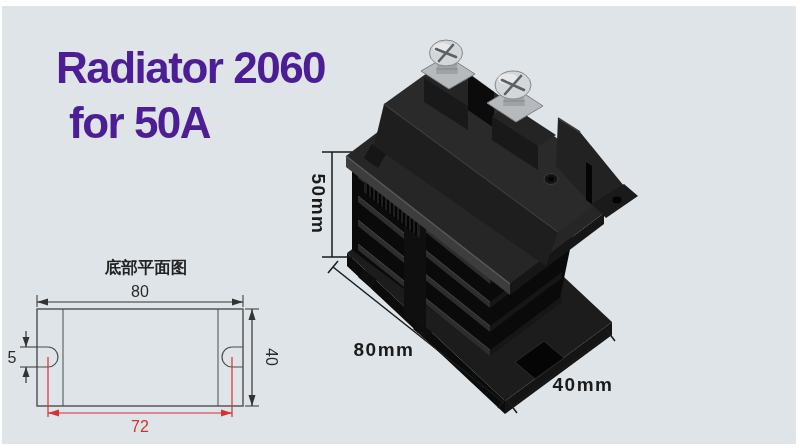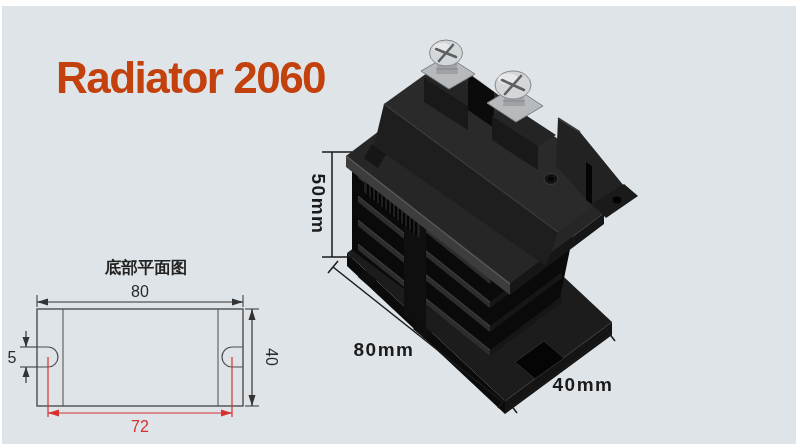--- a/index.html
+++ b/index.html
@@ -2,39 +2,40 @@
 <html><head>
 <meta charset="utf-8">
 <style>
   html,body{margin:0;padding:0;background:#ffffff;}
   .canvas{
     position:relative;width:800px;height:448px;background:#ffffff;overflow:hidden;
     font-family:"Liberation Sans",sans-serif;
   }
   .bg{position:absolute;left:2px;top:6px;right:4px;bottom:4px;background:#dee4e8;}
   .title{
-    position:absolute;left:56px;top:50px;
-    font-size:44px;font-weight:bold;color:#c2410c;line-height:55px;letter-spacing:-1.5px;
+    position:absolute;left:56px;top:40px;
+    font-size:44px;font-weight:bold;color:#4c1d95;line-height:55px;letter-spacing:-1.5px;
   }
   .title .l2{padding-left:13px;}
   svg{position:absolute;left:0;top:0;}
   .dimlabel{font-family:"Liberation Sans",sans-serif;font-size:19px;font-weight:bold;
             letter-spacing:1.5px;fill:#1a1a1a;}
   .planlabel{font-family:"Liberation Sans",sans-serif;font-size:16px;fill:#2a2a2a;}
   .plantitle{font-family:"Liberation Sans",sans-serif;font-size:16.5px;font-weight:bold;fill:#222;}
   .redlabel{font-family:"Liberation Sans",sans-serif;font-size:16px;fill:#d63031;}
 </style>
 </head>
 <body>
 
 <div class="canvas">
   <div class="bg"></div>
 
   <div class="title">
     <div class="l1">Radiator 2060</div>
+    <div class="l2">for 50A</div>
   </div>
 
   <svg width="800" height="448" viewBox="0 0 800 448">
 
     <g>
 
       <g>
         <polygon points="347,253 505,401 612,322 454,174" fill="#1c1c1c"></polygon>
         <polygon points="347,253 505,401 505,414 347,266" fill="#0b0b0b"></polygon>
         <polygon points="505,401 612,322 612,335 505,414" fill="#141414"></polygon>

